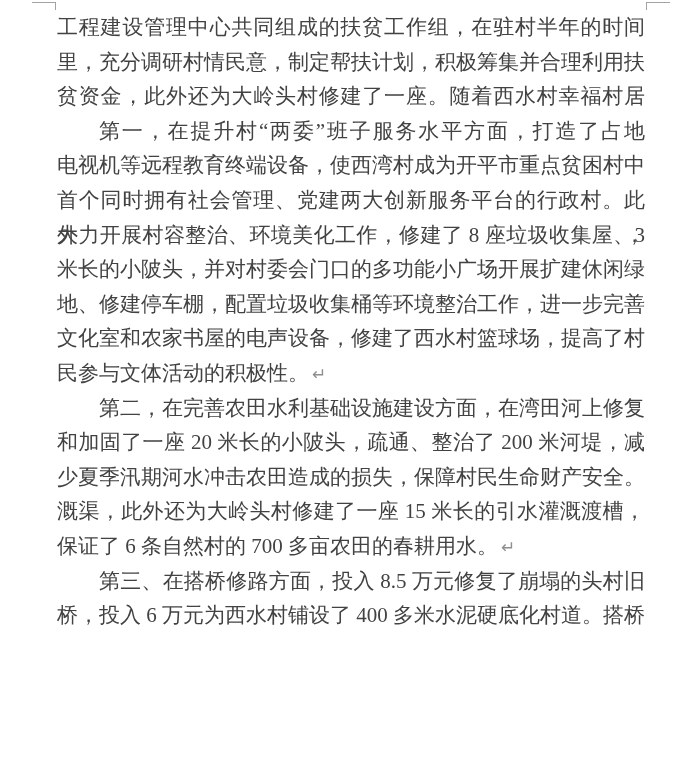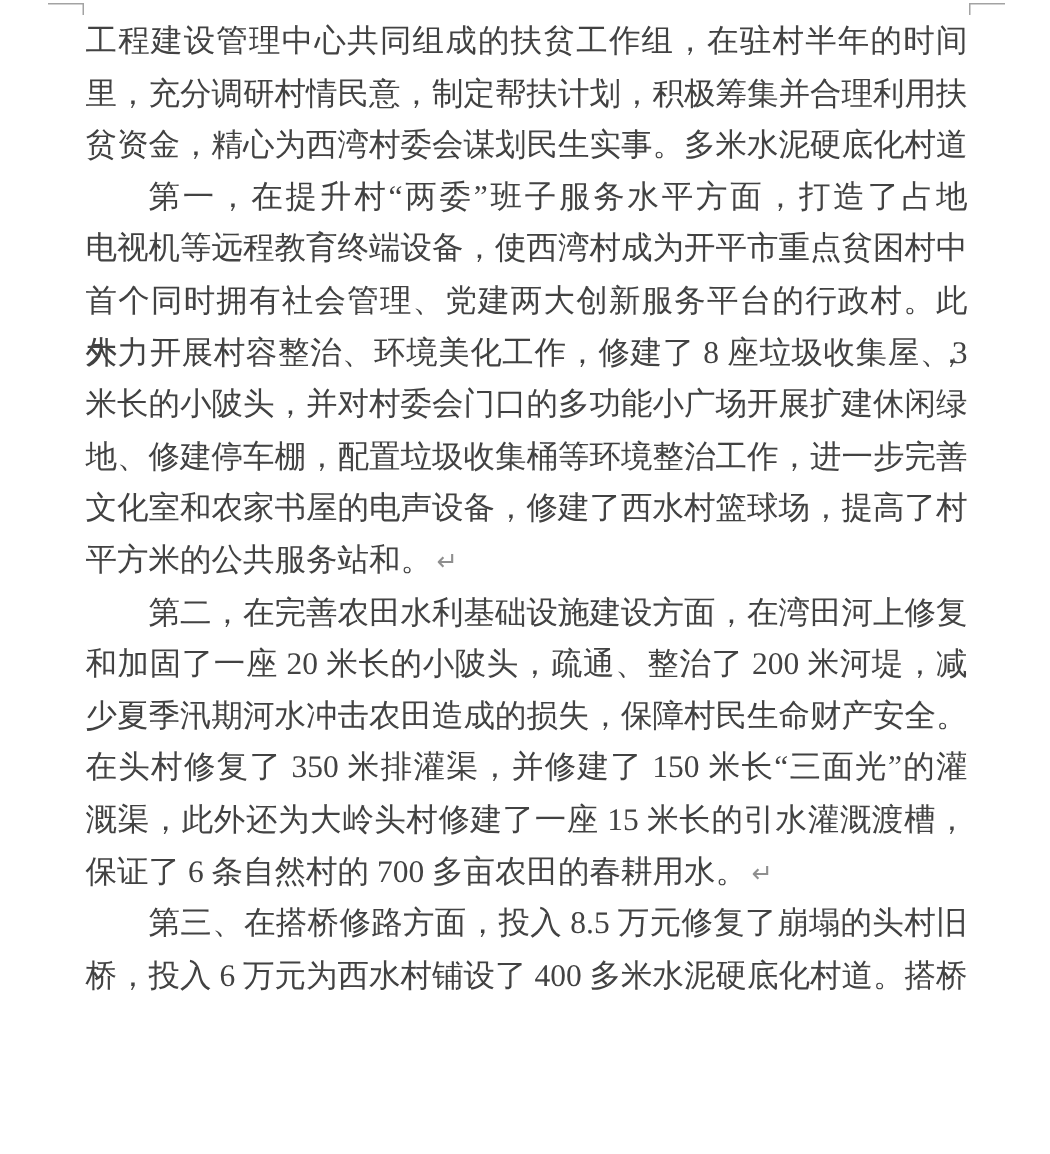--- a/index.html
+++ b/index.html
@@ -63,32 +63,31 @@
 <body>
 
 <div class="page">
 
   <div class="mark-tl"></div>
   <div class="mark-tr"></div>
 
   <div class="textarea">
     <div class="line"><span>工程建设管理中心共同组成的扶贫工作组，在驻村半年的时间</span></div>
     <div class="line"><span>里，充分调研村情民意，制定帮扶计划，积极筹集并合理利用扶</span></div>
-    <div class="line"><span>贫资金，精心为西湾村委会谋划民生实事。多米水泥硬底化村道</span></div>
+    <div class="line"><span>贫资金，此外还为大岭头村修建了一座。随着西水村幸福村居</span></div>
     <div class="line indent"><span>第一，在提升村“两委”班子服务水平方面，打造了占地</span></div>
     <div class="line"><span>电视机等远程教育终端设备，使西湾村成为开平市重点贫困村中</span></div>
     <div class="line"><span>首个同时拥有社会管理、党建两大创新服务平台的行政村。此外，</span></div>
     <div class="line"><span>大力开展村容整治、环境美化工作，修建了 8 座垃圾收集屋、3</span></div>
     <div class="line"><span>米长的小陂头，并对村委会门口的多功能小广场开展扩建休闲绿</span></div>
     <div class="line"><span>地、修建停车棚，配置垃圾收集桶等环境整治工作，进一步完善</span></div>
     <div class="line"><span>文化室和农家书屋的电声设备，修建了西水村篮球场，提高了村</span></div>
-    <div class="line pend"><span>平方米的公共服务站和。</span><span class="pmark">↵</span></div>
+    <div class="line pend"><span>民参与文体活动的积极性。</span><span class="pmark">↵</span></div>
     <div class="line indent"><span>第二，在完善农田水利基础设施建设方面，在湾田河上修复</span></div>
     <div class="line"><span>和加固了一座 20 米长的小陂头，疏通、整治了 200 米河堤，减</span></div>
     <div class="line"><span>少夏季汛期河水冲击农田造成的损失，保障村民生命财产安全。</span></div>
-    <div class="line"><span>在头村修复了 350 米排灌渠，并修建了 150 米长“三面光”的灌</span></div>
     <div class="line"><span>溉渠，此外还为大岭头村修建了一座 15 米长的引水灌溉渡槽，</span></div>
     <div class="line pend"><span>保证了 6 条自然村的 700 多亩农田的春耕用水。</span><span class="pmark">↵</span></div>
     <div class="line indent"><span>第三、在搭桥修路方面，投入 8.5 万元修复了崩塌的头村旧</span></div>
     <div class="line"><span>桥，投入 6 万元为西水村铺设了 400 多米水泥硬底化村道。搭桥</span></div>
   </div>
 
 </div>
 
 </body></html>

